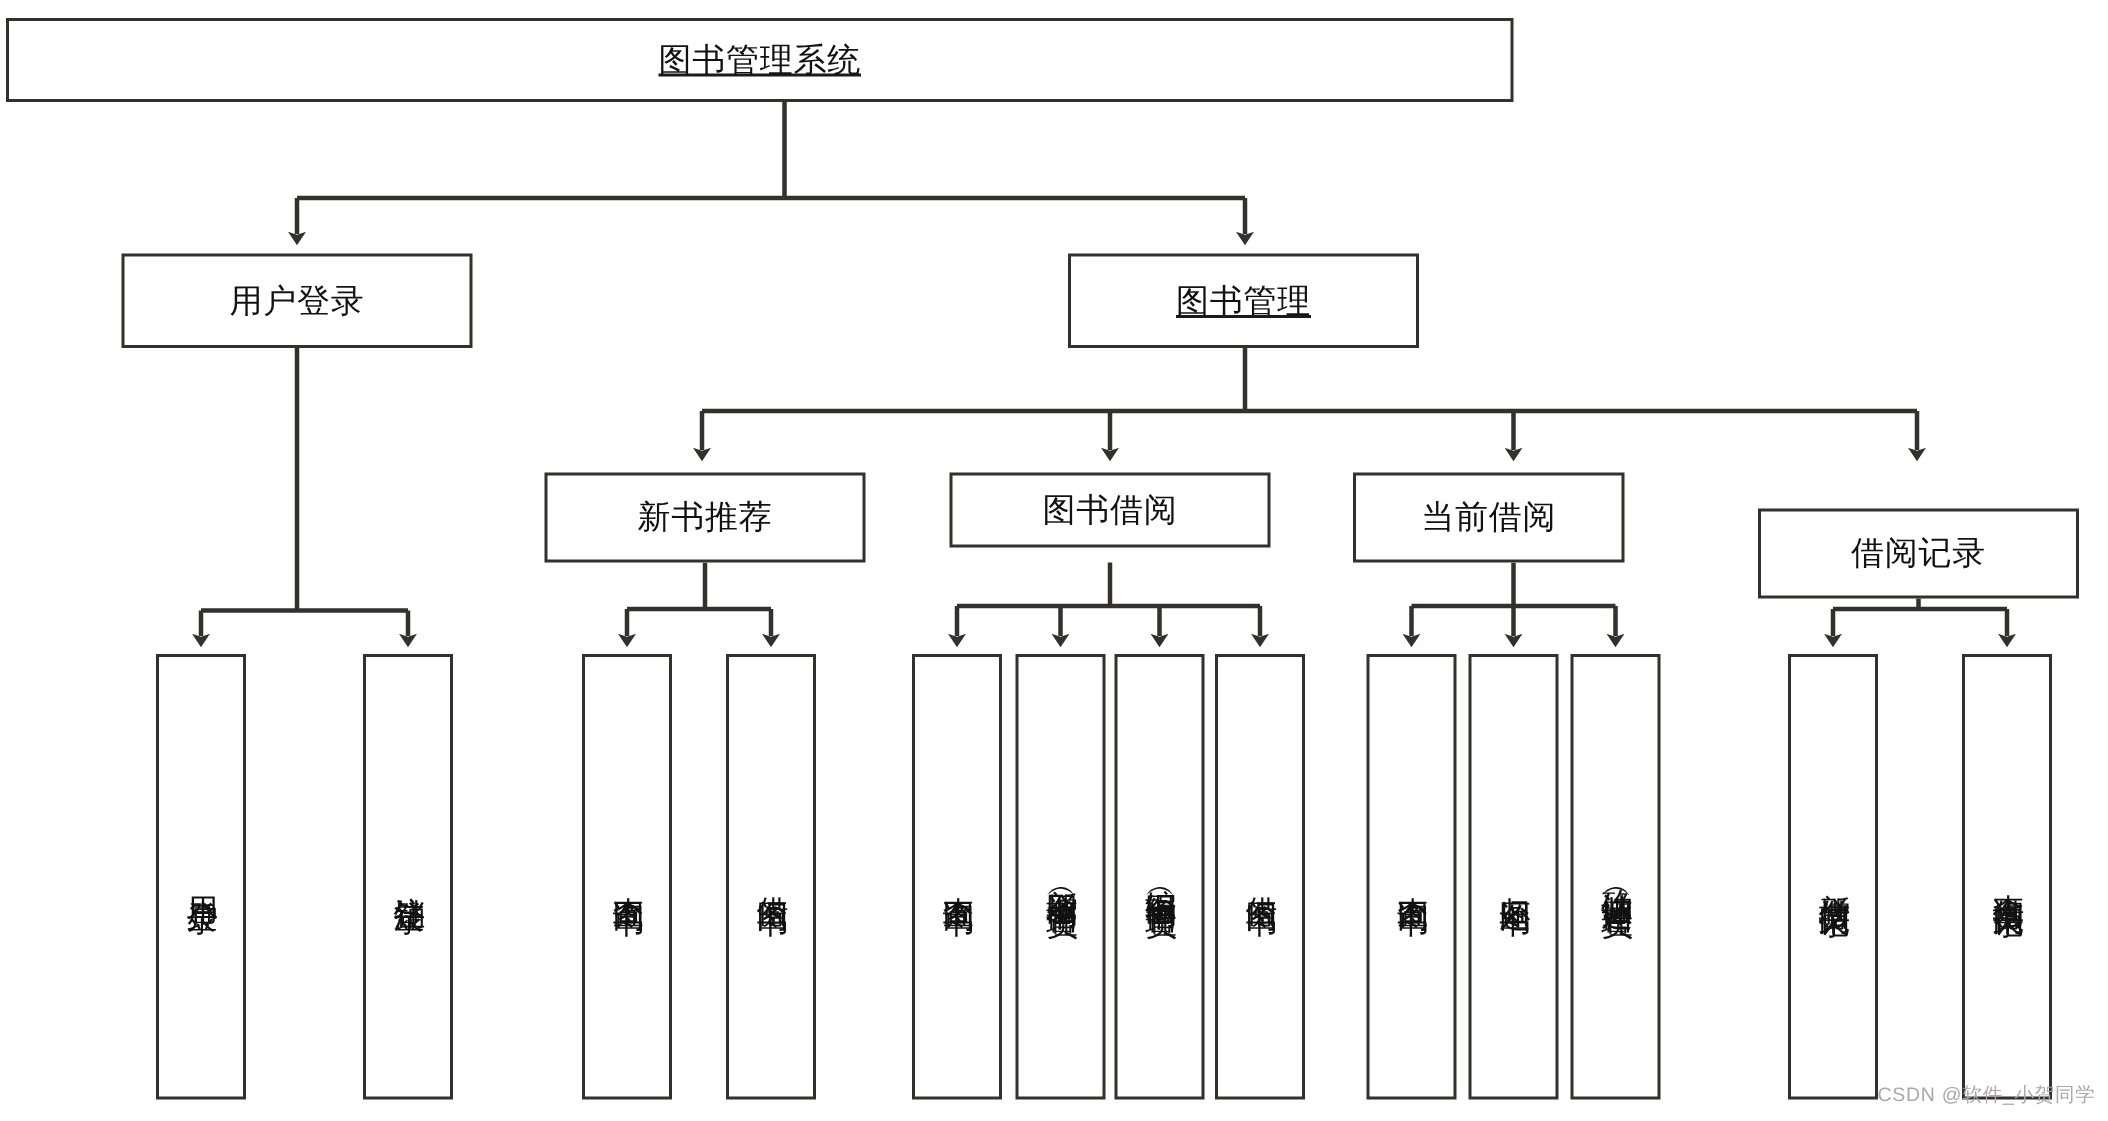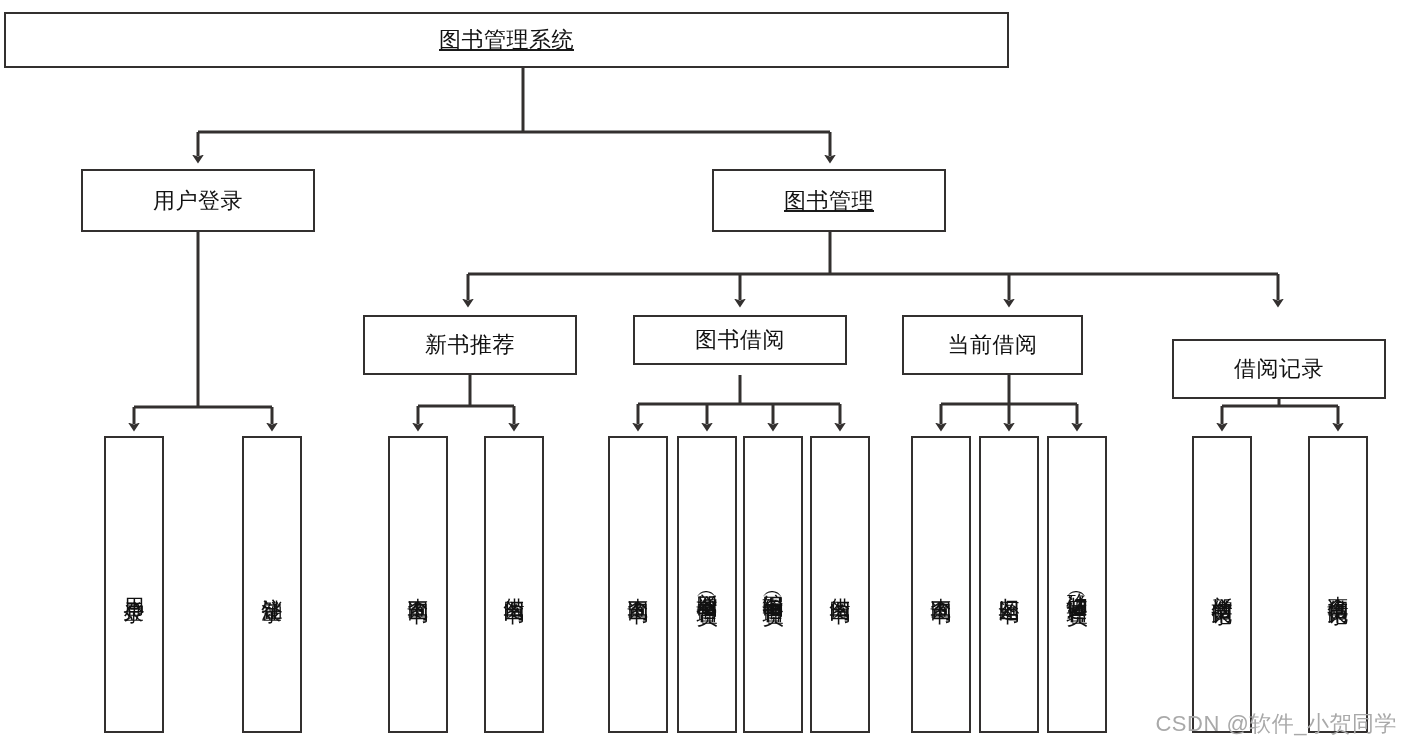--- a/index.html
+++ b/index.html
@@ -54,21 +54,21 @@
     font-size: 21px;
     line-height: 1.05;
     letter-spacing: 2px;
     white-space: normal;
     max-height: 100%;
   }
   #watermark {
     position: absolute;
     right: 8px;
     bottom: 8px;
-    font-size: 22px;
+    font-size: 13px;
     color: #a9a9a9;
     letter-spacing: 0.5px;
     white-space: nowrap;
     user-select: none;
   }
 </style>
 </head>
 <body>
 
 <div id="canvas">

